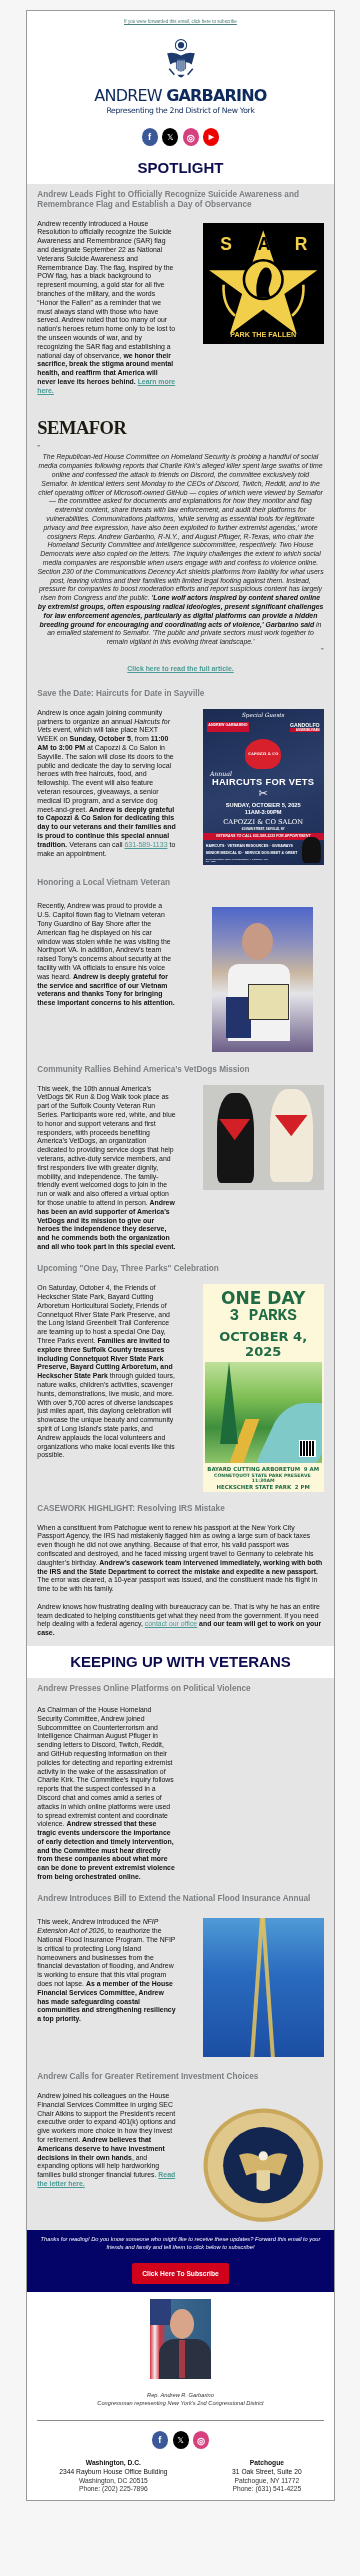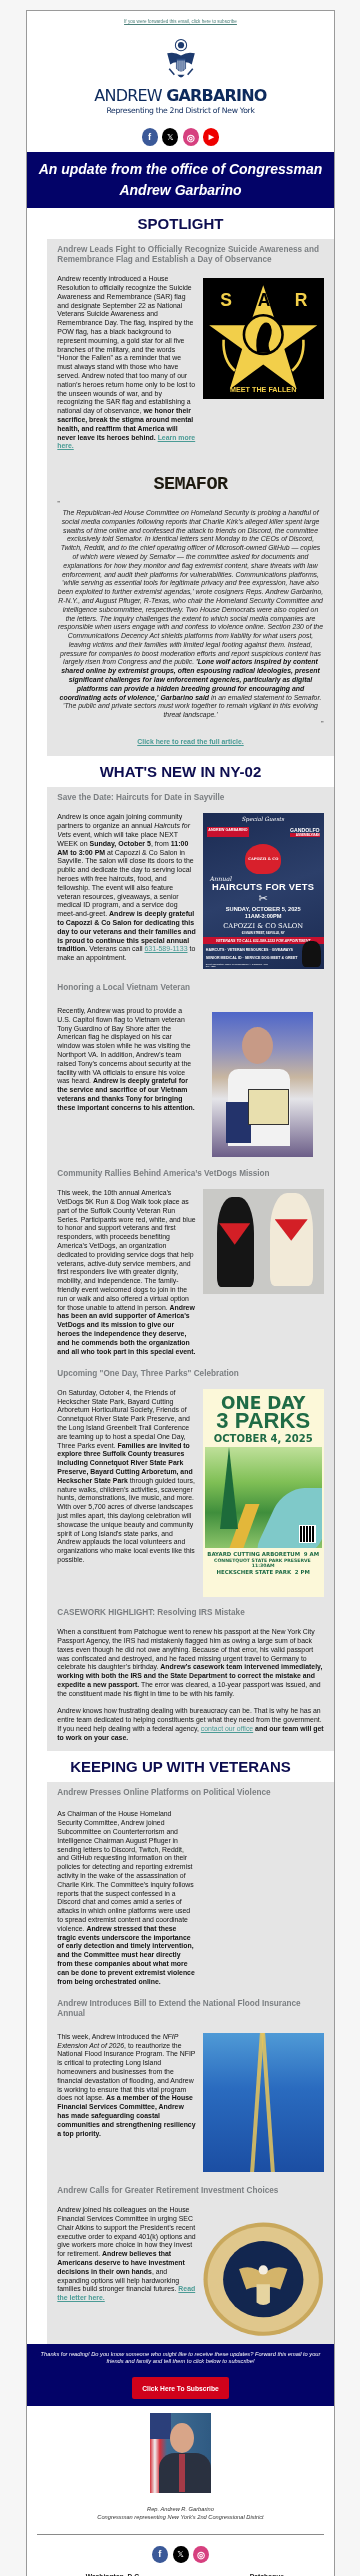--- a/index.html
+++ b/index.html
@@ -16,28 +16,28 @@
   .brand .name b { font-weight: bold; }
   .brand .tag { font-family: "DejaVu Sans", sans-serif; font-size: 7.7px; letter-spacing: -0.3px; margin-top: 1.5px; }
   .social { display: flex; justify-content: center; gap: 4.6px; padding: 13.4px 0 6.2px; }
   .soc { width: 16px; height: 17.5px; border-radius: 50%; display: flex; align-items: center; justify-content: center; color: #fff; font-weight: bold; font-size: 9.3px; }
   .soc.fb { background: #3b5998; }
   .soc.x { background: #000; font-size: 8.2px; font-weight: normal; }
   .soc.ig { background: #d6407f; }
   .soc.yt { background: #ee0000; }
   .banner { background: #030368; color: #fff; text-align: center; font-style: italic; font-weight: bold; font-size: 14px; line-height: 20.6px; padding: 7.2px 10.3px 7.2px; }
   .sect-head { text-align: center; font-weight: bold; color: #0d0d50; font-size: 15px; padding: 7.2px 0 7.2px; background: #fff; }
-  .gray { background: #e5e5e5; padding: 6.2px 10.3px 8.2px; margin-left: 20px; }
+  .gray { background: #e5e5e5; padding: 6.2px 10.3px 8.2px; }
   h3.art-title { margin: 0 0 10.3px; font-size: 8.2px; line-height: 9.8px; color: #7b7f82; }
   .row { display: flex; justify-content: space-between; align-items: flex-start; }
   .txt { width: 139px; font-size: 6.9px; line-height: 8.8px; }
   .txt p { margin: 0; }
   .img { width: 121px; flex: none; }
   .full p { margin: 0; font-size: 6.9px; line-height: 8.8px; }
-  .semafor { text-align: center; font-family: Liberation Mono, monospace; font-weight: bold; font-size: 18.5px; color: #1d1a10; padding: 8.2px 0 5.2px; letter-spacing: -0.5px; }
+  .semafor { text-align: left; font-family: Liberation Serif, serif; font-weight: bold; font-size: 18.5px; color: #1d1a10; padding: 8.2px 0 5.2px; letter-spacing: -0.5px; }
   .news-link { text-align: center; font-weight: bold; font-size: 7.7px; padding: 5.2px 0 5.2px; }
   .quote-mark { color: #555; font-size: 5.7px; font-weight: bold; }
   .quote { font-style: italic; text-align: center; font-size: 6.9px; line-height: 8.8px; color: #1e1e1e; padding: 3.1px 0 0; }
   .quote b { color: #111; }
   .q-end { text-align: right; }
   .read-full { text-align: center; font-weight: bold; font-size: 6.9px; padding: 12.4px 0 2.1px; }
   .spacer { height: 13.4px; }
   .thanks { background: #030368; text-align: center; padding: 6.2px 10.3px 7.2px; }
   .thanks p { color: #fff; font-style: italic; font-size: 5.7px; line-height: 7.7px; margin: 0; }
   .subscribe-btn { display: inline-block; background: #d0021b; color: #fff; font-weight: bold; font-size: 6.7px; padding: 7.2px 10.3px; border-radius: 2.1px; margin-top: 11.3px; text-decoration: none; }
@@ -78,57 +78,55 @@
     <div class="tag">Representing the 2nd District of New York</div>
   </div>
 
   <div class="social">
     <a class="soc fb" href="#" style="text-decoration:none">f</a>
     <a class="soc x" href="#" style="text-decoration:none">𝕏</a>
     <a class="soc ig" href="#" style="text-decoration:none">◎</a>
     <a class="soc yt" href="#" style="text-decoration:none;font-size:6.7px">▶</a>
   </div>
 
-  <div class="banner">An update from the office of Congressman Andrew Garbarino</div>
 
   <div class="sect-head">SPOTLIGHT</div>
   <div class="gray" style="padding-bottom:8.2px">
     <h3 class="art-title">Andrew Leads Fight to Officially Recognize Suicide Awareness and Remembrance Flag and Establish a Day of Observance</h3>
     <div class="row">
       <div class="txt">
         <p><span>Andrew recently introduced a House Resolution to officially recognize the Suicide Awareness and Remembrance (SAR) flag and designate September 22 as National Veterans Suicide Awareness and Remembrance Day. The flag, inspired by the POW flag, has a black background to represent mourning, a gold star for all five branches of the military, and the words “Honor the Fallen” as a reminder that we must always stand with those who have served. Andrew noted that too many of our nation’s heroes return home only to be lost to the unseen wounds of war, and by recognizing the SAR flag and establishing a national day of observance, </span><b>we honor their sacrifice, break the stigma around mental health, and reaffirm that America will never leave its heroes behind.</b> <a href="#" style="font-weight:bold">Learn more here.</a></p>
       </div>
       <div class="img" style="background:#000;height:121px;position:relative;margin-top:3.1px">
         <svg width="121" height="121" viewBox="0 0 235 235">
           <polygon points="117,14 143,92 222,92 158,138 182,216 117,168 52,216 76,138 12,92 91,92" fill="#f2cf4a"></polygon>
           <circle cx="117" cy="110" r="40" fill="#000"></circle>
           <circle cx="117" cy="110" r="35" fill="#f2cf4a"></circle>
           <path d="M105 145 Q100 120 110 98 Q118 82 128 88 Q138 98 130 120 Q124 132 132 145 Z" fill="#000"></path>
           <path d="M40 120 Q38 160 62 180" stroke="#f2cf4a" stroke-width="5" fill="none"></path>
           <path d="M195 120 Q197 160 173 180" stroke="#f2cf4a" stroke-width="5" fill="none"></path>
         </svg>
         <span style="position:absolute;left:17.5px;top:11.3px;color:#f2cf4a;font-weight:bold;font-size:17.5px">S</span>
         <span style="position:absolute;left:55px;top:11.3px;color:#000;font-weight:bold;font-size:17.5px">A</span>
         <span style="position:absolute;left:92px;top:11.3px;color:#f2cf4a;font-weight:bold;font-size:17.5px">R</span>
-        <span style="position:absolute;left:0;right:0;bottom:5.2px;text-align:center;color:#f2cf4a;font-weight:bold;font-size:7.2px">MEET THE FALLEN</span>
+        <span style="position:absolute;left:0;right:0;bottom:5.2px;text-align:center;color:#f2cf4a;font-weight:bold;font-size:7.2px">PARK THE FALLEN</span>
       </div>
     </div>
   </div>
 
   <div class="gray">
     <div class="semafor">SEMAFOR</div>
     <div class="quote-mark">"</div>
     <div class="quote">
       <span>The Republican-led House Committee on Homeland Security is probing a handful of social media companies following reports that Charlie Kirk’s alleged killer spent large swaths of time online and confessed the attack to friends on Discord, the committee exclusively told Semafor. In identical letters sent Monday to the CEOs of Discord, Twitch, Reddit, and to the chief operating officer of Microsoft-owned GitHub — copies of which were viewed by Semafor — the committee asked for documents and explanations for how they monitor and flag extremist content, share threats with law enforcement, and audit their platforms for vulnerabilities. Communications platforms, 'while serving as essential tools for legitimate privacy and free expression, have also been exploited to further extremist agendas,' wrote cosigners Reps. Andrew Garbarino, R-N.Y., and August Pfluger, R-Texas, who chair the Homeland Security Committee and intelligence subcommittee, respectively. Two House Democrats were also copied on the letters. The inquiry challenges the extent to which social media companies are responsible when users engage with and confess to violence online. Section 230 of the Communications Decency Act shields platforms from liability for what users post, leaving victims and their families with limited legal footing against them. Instead, pressure for companies to boost moderation efforts and report suspicious content has largely risen from Congress and the public. </span><b>'Lone wolf actors inspired by content shared online by extremist groups, often espousing radical ideologies, present significant challenges for law enforcement agencies, particularly as digital platforms can provide a hidden breeding ground for encouraging and coordinating acts of violence,' Garbarino said</b><span> in an emailed statement to Semafor. 'The public and private sectors must work together to remain vigilant in this evolving threat landscape.'</span>
     </div>
     <div class="quote-mark q-end">"</div>
     <div class="read-full"><a href="#">Click here to read the full article.</a></div>
   </div>
 
-  <div class="sect-head">WHAT'S NEW IN NY-02</div>
   <div class="gray">
 
     <div>
       <h3 class="art-title">Save the Date: Haircuts for Date in Sayville</h3>
       <div class="row">
         <div class="txt" style="font-size:7px">
           <p><span>Andrew is once again joining community partners to organize an annual </span><i>Haircuts for Vets</i><span> event, which will take place NEXT WEEK on </span><b>Sunday, October 5</b><span>, from </span><b>11:00 AM to 3:00 PM</b><span> at Capozzi &amp; Co Salon in Sayville. The salon will close its doors to the public and dedicate the day to serving local heroes with free haircuts, food, and fellowship. The event will also feature veteran resources, giveaways, a senior medical ID program, and a service dog meet-and-greet. </span><b>Andrew is deeply grateful to Capozzi &amp; Co Salon for dedicating this day to our veterans and their families and is proud to continue this special annual tradition.</b><span> Veterans can call </span><a href="#">631-589-1133</a><span> to make an appointment.</span></p>
         </div>
         <div class="img" style="background:linear-gradient(160deg,#1b2b52,#2c3f6a 50%,#1b2b52);height:156px;color:#fff;text-align:center;position:relative;font-weight:bold;overflow:hidden">
           <div style="font-style:italic;font-weight:normal;font-family:'DejaVu Serif',serif;font-size:5.7px;padding-top:3.1px">Special Guests</div>
@@ -195,22 +193,22 @@
     <div class="spacer" style="height:12.4px"></div>
 
     <div>
       <h3 class="art-title">Upcoming "One Day, Three Parks" Celebration</h3>
       <div class="row">
         <div class="txt">
           <p><span>On Saturday, October 4, the Friends of Heckscher State Park, Bayard Cutting Arboretum Horticultural Society, Friends of Connetquot River State Park Preserve, and the Long Island Greenbelt Trail Conference are teaming up to host a special One Day, Three Parks event. </span><b>Families are invited to explore three Suffolk County treasures including Connetquot River State Park Preserve, Bayard Cutting Arboretum, and Heckscher State Park</b><span> through guided tours, nature walks, children’s activities, scavenger hunts, demonstrations, live music, and more. With over 5,700 acres of diverse landscapes just miles apart, this daylong celebration will showcase the unique beauty and community spirit of Long Island's state parks, and Andrew applauds the local volunteers and organizations who make local events like this possible.</span></p>
         </div>
         <div class="img" style="background:#fcf8d9;height:208px;color:#1f6b46;text-align:center;font-weight:bold;position:relative">
           <div style="font-size:17px;line-height:17.5px;padding-top:6.2px;font-family:'DejaVu Sans',sans-serif">ONE DAY</div>
-          <div style="font-size:22px;line-height:17.5px;font-family:Liberation Sans, sans-serif">3 PARKS</div>
-          <div style="font-size:10px;margin-top:3.1px;font-family:'DejaVu Sans',sans-serif">OCTOBER 4, 2025</div>
+          <div style="font-size:16px;line-height:17.5px;font-family:Liberation Mono, monospace">3 PARKS</div>
+          <div style="font-size:13px;margin-top:3.1px;font-family:'DejaVu Sans',sans-serif">OCTOBER 4, 2025</div>
           <div style="margin:3.1px 2.1px 0;height:101px;background:linear-gradient(180deg,#bfe09a 0%,#7fbf55 35%,#3f8e3c 65%,#8dc46a 100%);position:relative;overflow:hidden">
             <div style="position:absolute;left:62px;top:41px;width:62px;height:72px;background:#7fc9c9;transform:skewX(-25deg);border-radius:20.6px"></div>
             <div style="position:absolute;left:31px;top:57px;width:14.4px;height:52px;background:#e3b73a;transform:skewX(-20deg)"></div>
             <div style="position:absolute;left:15.5px;top:0;width:0;height:0;border-left:9.3px solid transparent;border-right:9.3px solid transparent;border-bottom:82px solid #1d6b3a"></div>
             <div style="position:absolute;right:5.2px;bottom:5.2px;width:17.5px;height:17.5px;background:repeating-linear-gradient(90deg,#000 0 1.5px,#fff 1.5px 3.1px);border:1.5px solid #fff"></div>
           </div>
           <div style="font-size:5.4px;margin-top:3.1px;font-family:'DejaVu Sans',sans-serif"><span>BAYARD CUTTING ARBORETUM</span>&nbsp; <span>9 AM</span></div>
           <div style="font-size:4.6px;margin-top:1px;font-family:'DejaVu Sans',sans-serif"><span>CONNETQUOT STATE PARK PRESERVE</span>&nbsp; <span>11:30AM</span></div>
           <div style="font-size:5.4px;margin-top:1px;font-family:'DejaVu Sans',sans-serif"><span>HECKSCHER STATE PARK</span>&nbsp; <span>2 PM</span></div>
         </div>

